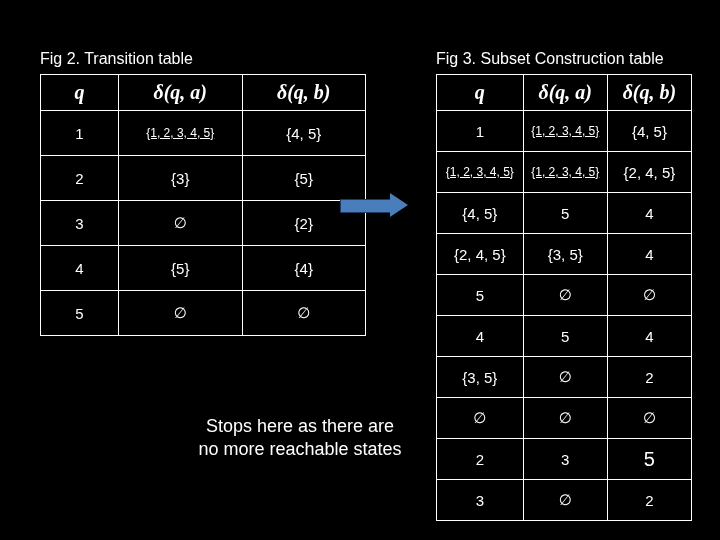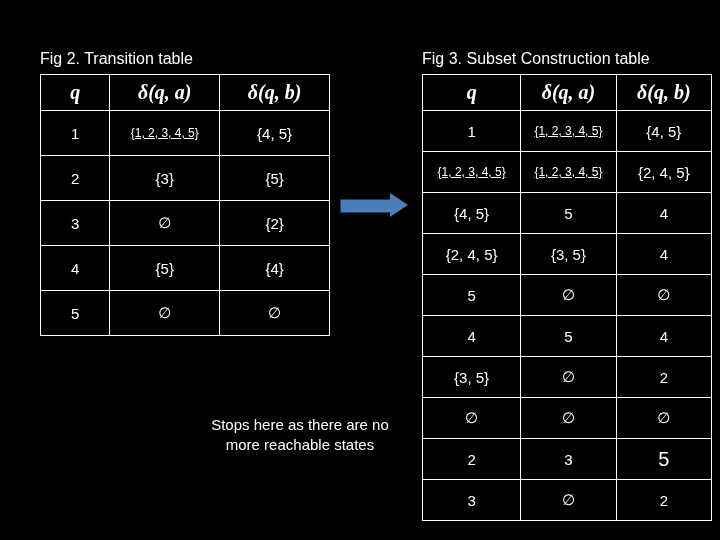--- a/index.html
+++ b/index.html
@@ -14,27 +14,27 @@
   }
   .caption {
     color: #fff;
     font-size: 16px;
     margin-bottom: 6px;
   }
   .left-block {
     position: absolute;
     left: 40px;
     top: 50px;
-    width: 290px;
+    width: 326px;
   }
   .right-block {
     position: absolute;
-    right: 8px;
+    right: 28px;
     top: 50px;
-    width: 290px;
+    width: 256px;
   }
   table {
     border-collapse: collapse;
     width: 100%;
   }
   th, td {
     border: 1px solid #fff;
     color: #fff;
     text-align: center;
     padding: 6px 4px;
@@ -76,21 +76,21 @@
     height: 0;
     border-top: 12px solid transparent;
     border-bottom: 12px solid transparent;
     border-left: 18px solid #4a7ebb;
   }
   .note {
     position: absolute;
     left: 195px;
     top: 415px;
     color: #fff;
-    font-size: 15px;
+    font-size: 18px;
     line-height: 1.3;
     width: 210px;
     text-align: center;
   }
 </style>
 </head>
 <body>
 
 <div class="left-block">
   <div class="caption">Fig 2. Transition table</div>

